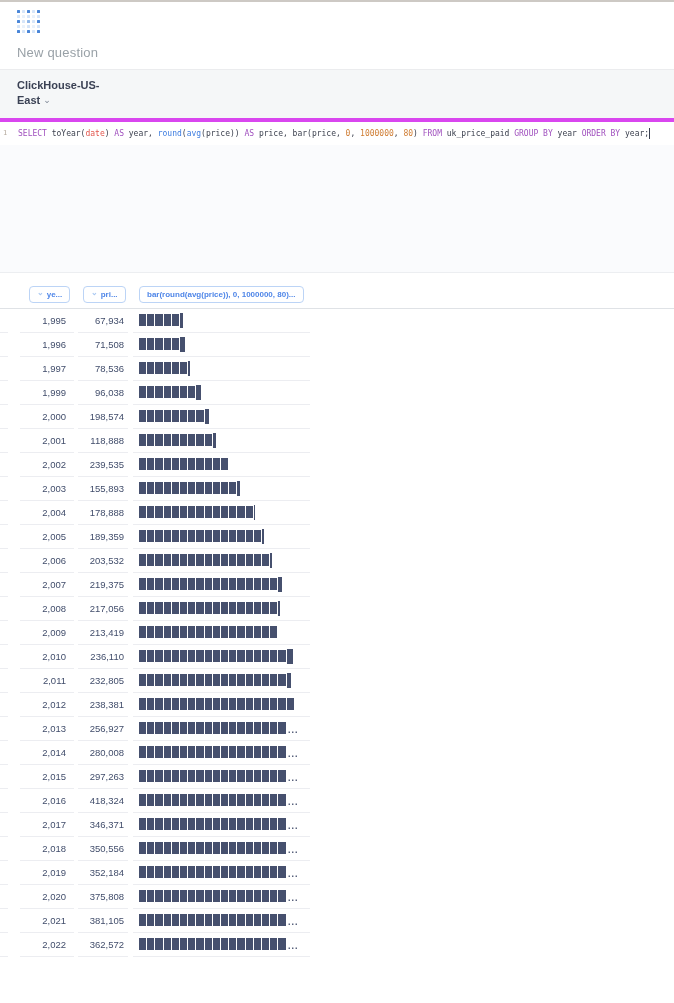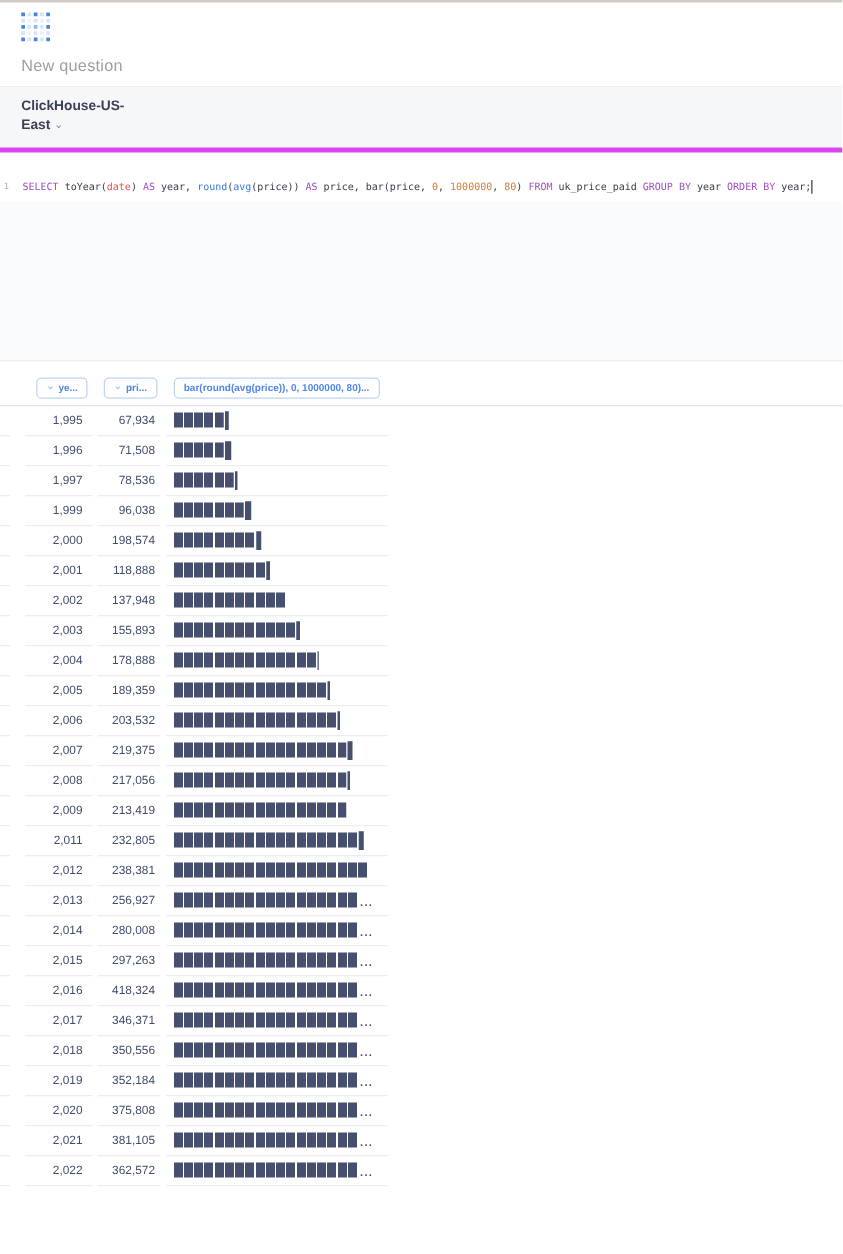--- a/index.html
+++ b/index.html
@@ -14,21 +14,21 @@
   .logo div{border-radius:0.5px;}
   
   .title{padding:6px 0 9px 17px;font-size:13px;color:#99a1a7;letter-spacing:.2px;}
   .divider{border-bottom:1px solid #ebecee;}
   
   .conn{background:#f5f7f8;border-bottom:4px solid #d946ef;padding:8px 17px 10px;cursor:pointer;}
   .conn-name{font-size:11px;font-weight:700;color:#3a4154;line-height:1.35;}
   .conn-chev{font-size:9px;color:#7d8695;font-weight:400;margin-left:3px;display:inline-block;transform:translateY(-1px);}
   
   .editor-line{display:flex;align-items:center;height:23px;background:#ffffff;
-    font-family:"DejaVu Sans Mono","Liberation Mono",monospace;font-size:8px;margin-top:16px;}
+    font-family:"DejaVu Sans Mono","Liberation Mono",monospace;font-size:8px;}
   .gutter-num{width:15px;padding-left:3px;color:#b5ab9e;font-size:7px;flex:none;
     font-family:"DejaVu Sans Mono",monospace;}
   .code{white-space:pre;color:#3a3f4d;}
   .tk.kw{color:#a050be;}
   .tk.fn{color:#3d7de0;}
   .tk.atom{color:#e2574e;}
   .tk.num{color:#cf7d33;}
   .tk.pl{color:#3a3f4d;}
   .caret{display:inline-block;width:1px;height:11px;background:#394050;vertical-align:middle;}
   .editor-body{height:127px;background:#fafbfd;border-bottom:1px solid #eceef1;cursor:text;}
@@ -182,21 +182,21 @@
       <div class="cell bar-cell">
         <div class="barwrap">
           <div class="barfill" style="width: 72.8px;"></div>
           <div class="barcap" style="width: 3.182px;"></div>
         </div>
       </div>
     </div>
     <div class="trow">
       <div class="cell gutter"></div>
       <div class="cell year">2,002</div>
-      <div class="cell price">137,948</div>
+      <div class="cell price">239,535</div>
       <div class="cell bar-cell">
         <div class="barwrap">
           <div class="barfill" style="width: 89.2px;"></div>
         </div>
       </div>
     </div>
     <div class="trow">
       <div class="cell gutter"></div>
       <div class="cell year">2,003</div>
       <div class="cell price">155,893</div>
@@ -267,20 +267,31 @@
       <div class="cell year">2,009</div>
       <div class="cell price">213,419</div>
       <div class="cell bar-cell">
         <div class="barwrap">
           <div class="barfill" style="width: 138.4px;"></div>
         </div>
       </div>
     </div>
     <div class="trow">
       <div class="cell gutter"></div>
+      <div class="cell year">2,010</div>
+      <div class="cell price">236,110</div>
+      <div class="cell bar-cell">
+        <div class="barwrap">
+          <div class="barfill" style="width: 146.6px;"></div>
+          <div class="barcap" style="width: 6.298px;"></div>
+        </div>
+      </div>
+    </div>
+    <div class="trow">
+      <div class="cell gutter"></div>
       <div class="cell year">2,011</div>
       <div class="cell price">232,805</div>
       <div class="cell bar-cell">
         <div class="barwrap">
           <div class="barfill" style="width: 146.6px;"></div>
           <div class="barcap" style="width: 4.084px;"></div>
         </div>
       </div>
     </div>
     <div class="trow">

